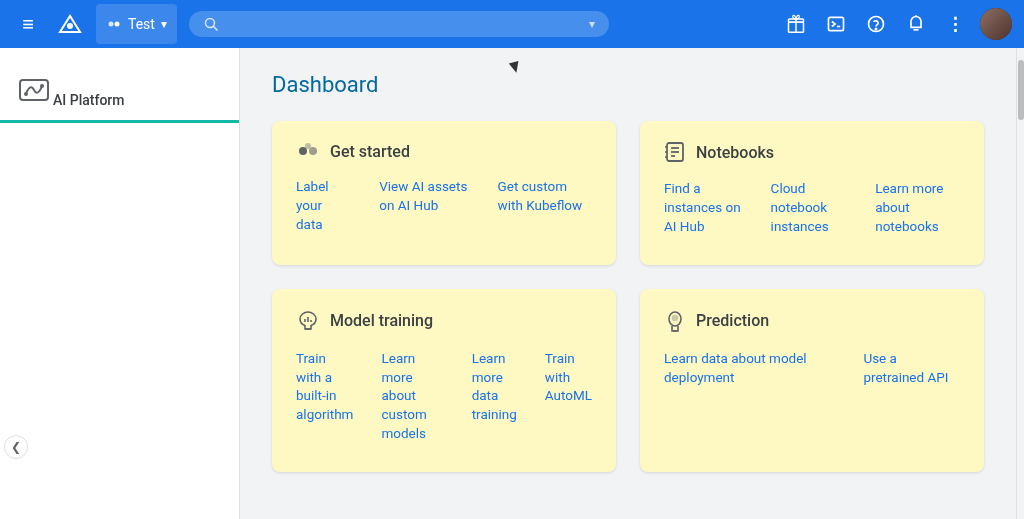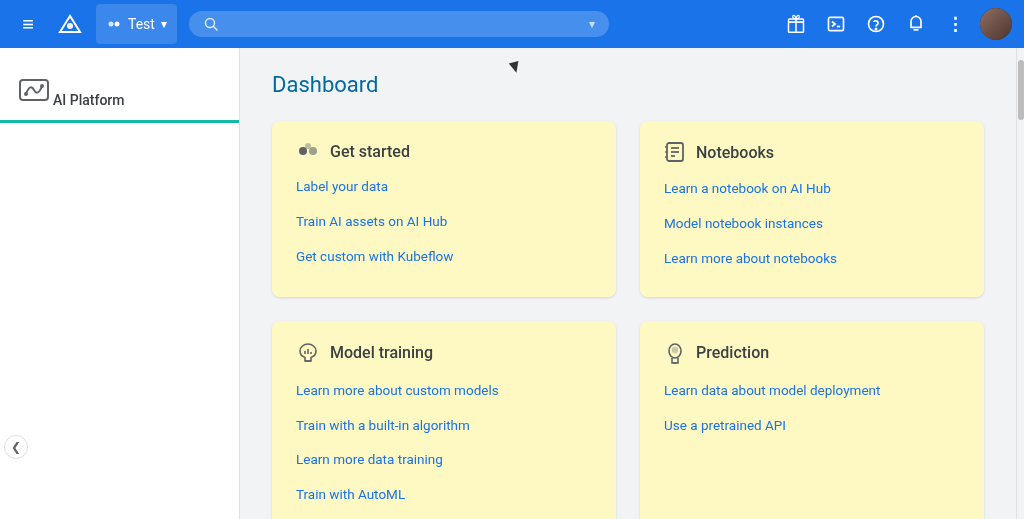--- a/index.html
+++ b/index.html
@@ -145,21 +145,21 @@
       gap: 10px;
       margin-bottom: 16px;
     }
     .card-icon {
       font-size: 22px;
       color: #5f6368;
       display: flex;
       align-items: center;
     }
     .card-title { font-size: 16px; font-weight: 500; color: #3c4043; }
-    .card-links { display: flex; flex-direction: column; gap: 16px; }
+    .card-links { display: flex; flex-direction: row; gap: 28px; }
     .card-link {
       color: #1a73e8;
       font-size: 13.5px;
       text-decoration: none;
       cursor: pointer;
       line-height: 1.4;
     }
 
     
     .scrollbar-track {
@@ -301,63 +301,63 @@
             <svg width="24" height="20" viewBox="0 0 24 20" fill="none">
               <circle cx="7" cy="10" r="4" fill="#5f6368"></circle>
               <circle cx="17" cy="10" r="4" fill="#5f6368" opacity="0.6"></circle>
               <circle cx="12" cy="5" r="3" fill="#5f6368" opacity="0.4"></circle>
             </svg>
           </div>
           <span class="card-title">Get started</span>
         </div>
         <div class="card-links">
           <a class="card-link">Label your data</a>
-          <a class="card-link">Train AI assets on AI Hub</a>
+          <a class="card-link">View AI assets on AI Hub</a>
           <a class="card-link">Get custom with Kubeflow</a>
         </div>
       </div>
 
       <div class="card">
         <div class="card-header">
           <div class="card-icon">
             <svg width="22" height="22" viewBox="0 0 22 22" fill="none" stroke="#5f6368" stroke-width="1.8">
               <rect x="3" y="2" width="16" height="18" rx="2"></rect>
               <line x1="7" y1="7" x2="15" y2="7"></line>
               <line x1="7" y1="11" x2="15" y2="11"></line>
               <line x1="7" y1="15" x2="11" y2="15"></line>
               <path d="M3 6 L1 6" stroke="#5f6368" stroke-width="1.5"></path>
               <path d="M3 11 L1 11" stroke="#5f6368" stroke-width="1.5"></path>
               <path d="M3 16 L1 16" stroke="#5f6368" stroke-width="1.5"></path>
             </svg>
           </div>
           <span class="card-title">Notebooks</span>
         </div>
         <div class="card-links">
-          <a class="card-link">Learn a notebook on AI Hub</a>
-          <a class="card-link">Model notebook instances</a>
+          <a class="card-link">Find a instances on AI Hub</a>
+          <a class="card-link">Cloud notebook instances</a>
           <a class="card-link">Learn more about notebooks</a>
         </div>
       </div>
 
       <div class="card">
         <div class="card-header">
           <div class="card-icon">
             <svg width="24" height="24" viewBox="0 0 24 24" fill="none" stroke="#5f6368" stroke-width="1.6">
               <path d="M12 3 C8 3, 4 6, 4 10 C4 13, 6 15.5, 9 16.5 L9 20 L15 20 L15 16.5 C18 15.5, 20 13, 20 10 C20 6, 16 3, 12 3Z"></path>
               <line x1="9" y1="10" x2="9" y2="13"></line>
               <line x1="12" y1="8" x2="12" y2="13"></line>
               <line x1="15" y1="11" x2="15" y2="13"></line>
               <line x1="9" y1="20" x2="15" y2="20"></line>
             </svg>
           </div>
           <span class="card-title">Model training</span>
         </div>
         <div class="card-links">
+          <a class="card-link">Train with a built-in algorithm</a>
           <a class="card-link">Learn more about custom models</a>
-          <a class="card-link">Train with a built-in algorithm</a>
           <a class="card-link">Learn more data training</a>
           <a class="card-link">Train with AutoML</a>
         </div>
       </div>
 
       <div class="card">
         <div class="card-header">
           <div class="card-icon">
             <svg width="22" height="24" viewBox="0 0 22 24" fill="none" stroke="#5f6368" stroke-width="1.6">
               <ellipse cx="11" cy="10" rx="6" ry="7"></ellipse>

